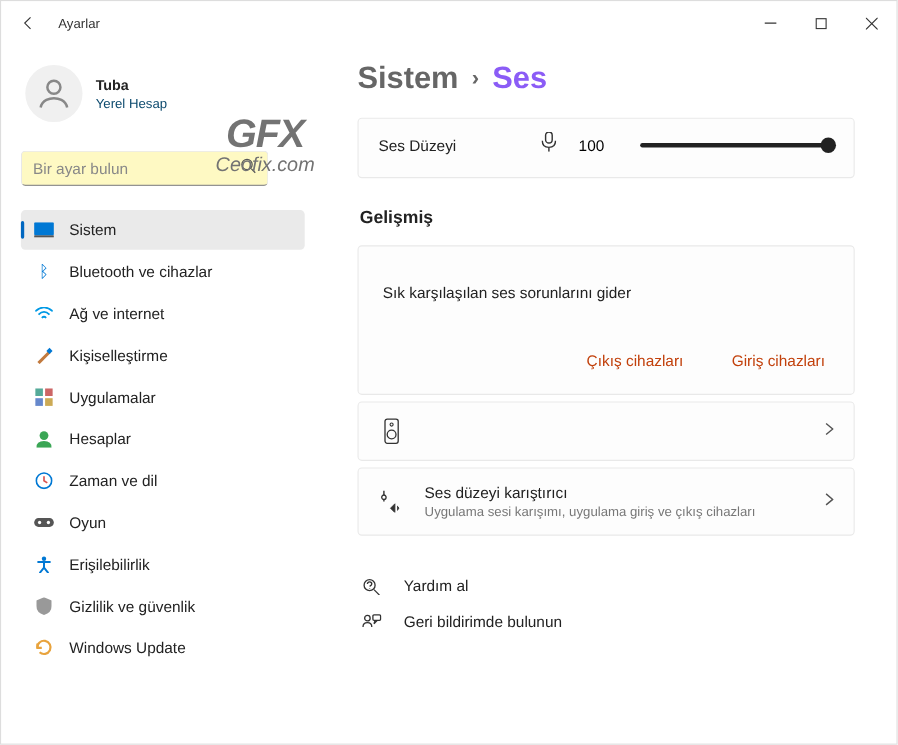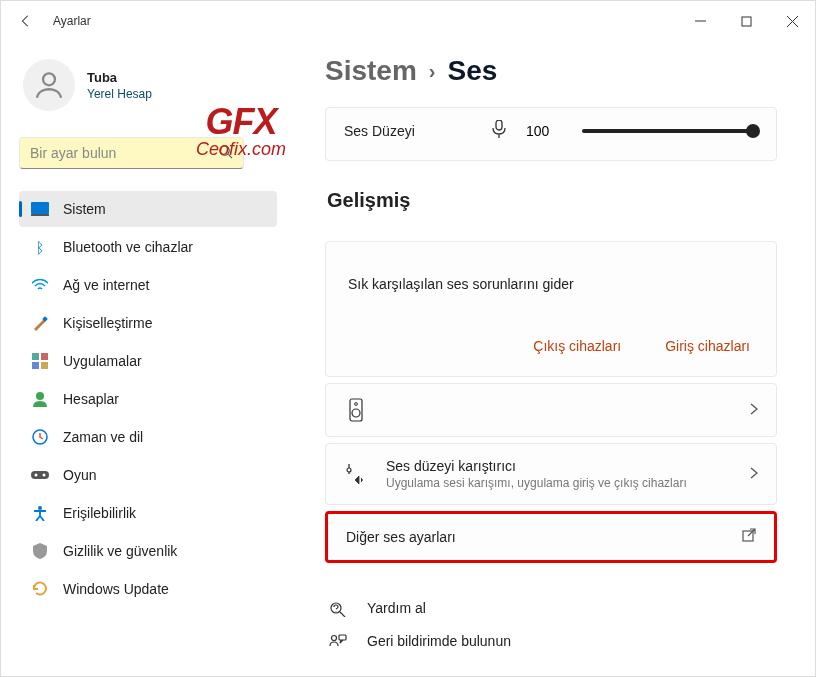--- a/index.html
+++ b/index.html
@@ -24,53 +24,53 @@
   .search input::placeholder { color: #888; }
   
   .nav { list-style: none; }
   .nav li { display: flex; align-items: center; height: 36px; padding-left: 12px; border-radius: 4px; font-size: 14px; color: #222; cursor: pointer; margin-bottom: 2px; width: 258px; position: relative; }
   .nav li.active { background: #eaeaea; }
   .nav li.active::before { content:""; position:absolute; left:0; top:10px; bottom:10px; width:3px; background:#0067c0; border-radius:2px; }
   .nav .icon { width: 18px; height: 18px; margin-right: 14px; display: flex; align-items: center; justify-content: center; font-size: 15px; }
   
   .content { flex: 1; padding: 14px 38px 0 28px; }
   .breadcrumb { display: flex; align-items: center; gap: 12px; margin-bottom: 20px; }
-  .breadcrumb .bc-part { font-size: 28px; font-weight: 600; color: #0f172a; }
+  .breadcrumb .bc-part { font-size: 28px; font-weight: 600; color: #8b5cf6; }
   .breadcrumb .bc-parent { color: #666; }
   .breadcrumb .bc-sep { font-size: 20px; color: #666; font-weight: 600; }
   
   .card { border: 1px solid #e9e9e9; border-radius: 4px; background: #fdfdfd; margin-bottom: 6px; }
   
   .volume-card { display:flex; align-items:center; padding: 12px 18px 18px 18px; gap: 18px; }
   .volume-card .label { font-size: 14px; color: #222; width: 130px; }
   .volume-card .mic-icon { width: 16px; }
   .volume-card .value { font-size: 14px; width: 30px; text-align: left; }
   .volume-card .slider { flex:1; height: 4px; background: #222; border-radius: 2px; position: relative; margin-left: 8px; }
   .volume-card .slider .thumb { position:absolute; right:-2px; top:-5px; width:14px; height:14px; background:#222; border-radius:50%; }
   
-  .section-title { font-size: 20px; font-weight: 600; color: #222; margin: 28px 0 29px 2px; }
+  .section-title { font-size: 16px; font-weight: 600; color: #222; margin: 28px 0 15px 2px; }
   
   .troubleshoot-card { padding: 34px 22px 22px 22px; margin-top: 13px; }
   .troubleshoot-card .tt { font-size: 14px; color: #222; margin-bottom: 46px; }
   .troubleshoot-card .actions { display:flex; justify-content:flex-end; gap: 44px; padding-right: 4px; }
   .troubleshoot-card .actions span { font-size: 14px; color: #c2410c; cursor:pointer; }
   
   .row-card { display:flex; align-items:center; padding: 14px 18px; gap: 18px; cursor:pointer; }
   .row-card .row-icon { width: 24px; display:flex; justify-content:center; }
   .row-card .row-text .row-title { font-size: 14px; color:#222; }
   .row-card .row-text .row-sub { font-size: 12px; color:#777; margin-top:2px; }
   .row-card .row-arrow { margin-left:auto; color:#555; }
   
   .highlight { border: 3px solid #e60000; }
   
   .help-section { margin-top: 28px; }
   .help-row { display:flex; align-items:center; gap: 18px; padding: 8px 2px; font-size: 14px; color:#222; cursor:pointer; }
   .help-row .hicon { width: 22px; display:flex; justify-content:center; }
   
-  .watermark { position:absolute; left: 195px; top: 64px; font-family: Georgia, serif; color:#b91c1c; pointer-events:none; user-select:none; text-align:center; line-height:0.95; }
+  .watermark { position:absolute; left: 195px; top: 64px; font-family: Georgia, serif; color:#737373; pointer-events:none; user-select:none; text-align:center; line-height:0.95; }
   .watermark .w1 { font-size: 36px; font-weight: 700; font-style:italic; letter-spacing:-1px; }
   .watermark .w2 { font-size: 18px; font-style:italic; margin-top: 2px; }
 </style>
 </head>
 <body>
 
 <div class="titlebar">
   <div class="back">
     <svg width="14" height="14" viewBox="0 0 16 16">
         <path d="M10 2 L4 8 L10 14" stroke="#333" stroke-width="1.2" fill="none"></path>
@@ -271,29 +271,20 @@
         </span>
       <div class="row-text">
         <div class="row-title">Ses düzeyi karıştırıcı</div>
         <div class="row-sub">Uygulama sesi karışımı, uygulama giriş ve çıkış cihazları</div>
       </div>
       <span class="row-arrow"><svg width="8" height="12">
             <path d="M1 1 L7 6 L1 11" stroke="#555" stroke-width="1.3" fill="none"></path>
           </svg></span>
     </div>
 
-    <div class="card row-card highlight">
-      <div class="row-text">
-        <div class="row-title">Diğer ses ayarları</div>
-      </div>
-      <span class="row-arrow"><svg width="14" height="14">
-            <rect x="1" y="3" width="10" height="10" fill="none" stroke="#555" stroke-width="1.2"></rect>
-            <path d="M8 1 L13 1 L13 6 M13 1 L6 8" stroke="#555" stroke-width="1.2" fill="none"></path>
-          </svg></span>
-    </div>
 
     <div class="help-section">
       <div class="help-row">
         <span class="hicon">
             <svg width="18" height="18">
               <circle cx="7" cy="9" r="5" fill="none" stroke="#333" stroke-width="1.2"></circle>
               <path d="M5 8 Q5 6 7 6 Q9 6 9 8 Q9 9 7 10 M7 12 L7 12.5" stroke="#333" stroke-width="1.2" fill="none"></path>
               <path d="M11 13 L16 18" stroke="#333" stroke-width="1.2"></path>
             </svg>
           </span>

